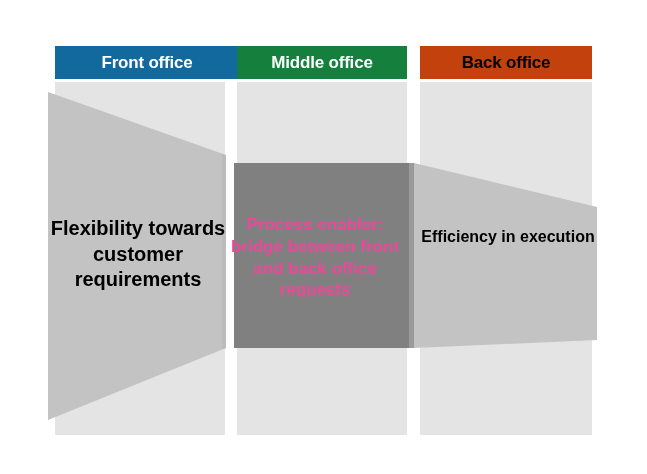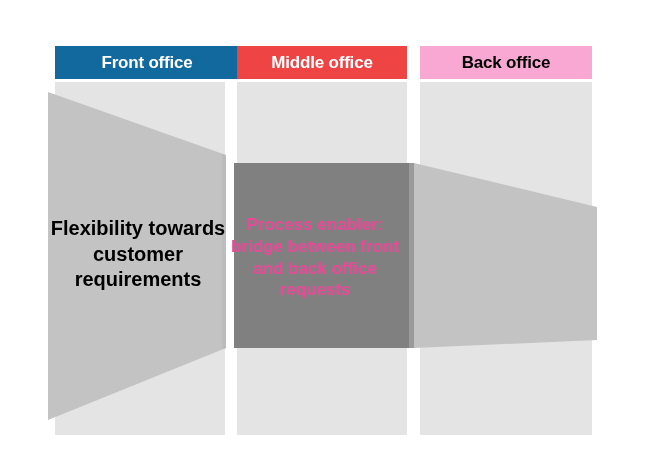--- a/index.html
+++ b/index.html
@@ -43,26 +43,26 @@
     letter-spacing: -0.2px;
     white-space: nowrap;
   }
   #column-header-front {
     left: 55px; width: 184px;
     background: #11699E;
     color: #FFFFFF;
   }
   #column-header-middle {
     left: 237px; width: 170px;
-    background: #ef4444;
+    background: #15803d;
     color: #FFFFFF;
   }
   #column-header-back {
     left: 420px; width: 172px;
-    background: #f9a8d4;
+    background: #c2410c;
     color: #000000;
   }
 
   
   #funnel-layer {
     position: absolute;
     left: 0;
     top: 0;
     width: 647px;
     height: 474px;
@@ -126,14 +126,15 @@
   </div>
   <div class="column-header" id="column-header-middle">
     <span>Middle office</span>
   </div>
   <div class="column-header" id="column-header-back">
     <span>Back office</span>
   </div>
 
   <div class="funnel-text" id="funnel-text-front">Flexibility towards customer requirements</div>
   <div class="funnel-text" id="funnel-text-middle">Process enabler: bridge between front and back office requests</div>
+  <div class="funnel-text" id="funnel-text-back">Efficiency in execution</div>
 
 </div>
 
 </body></html>

